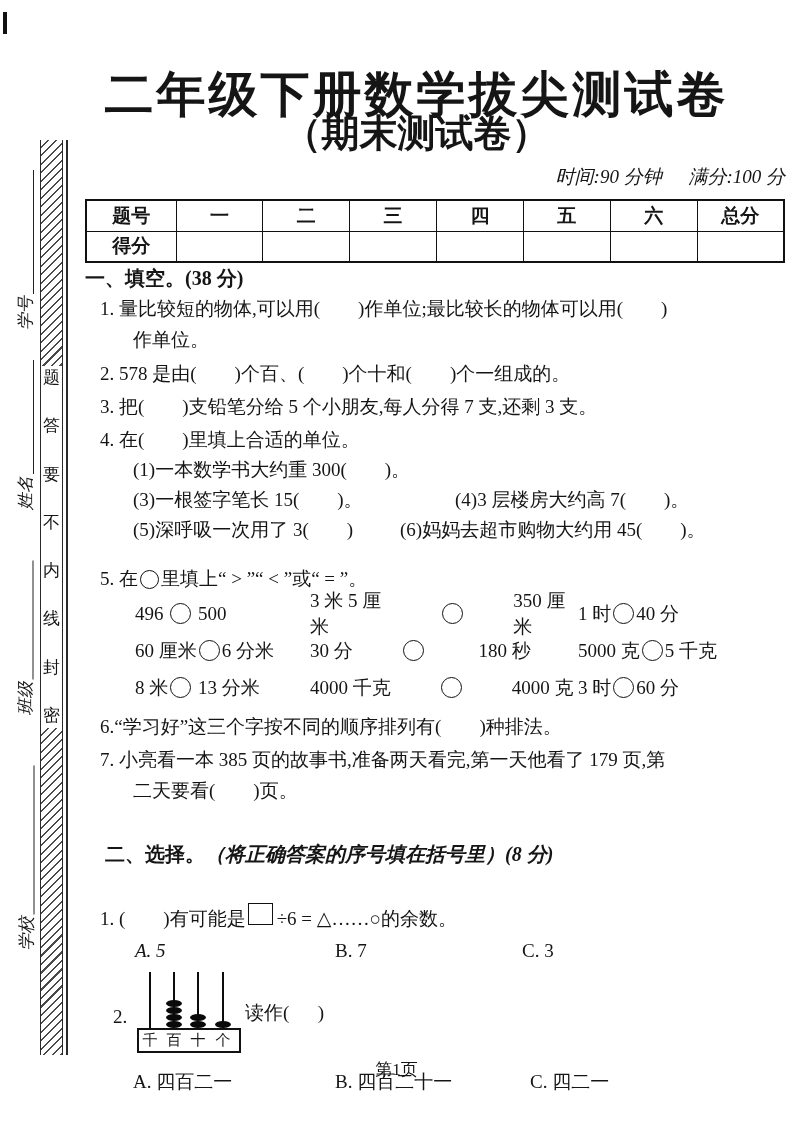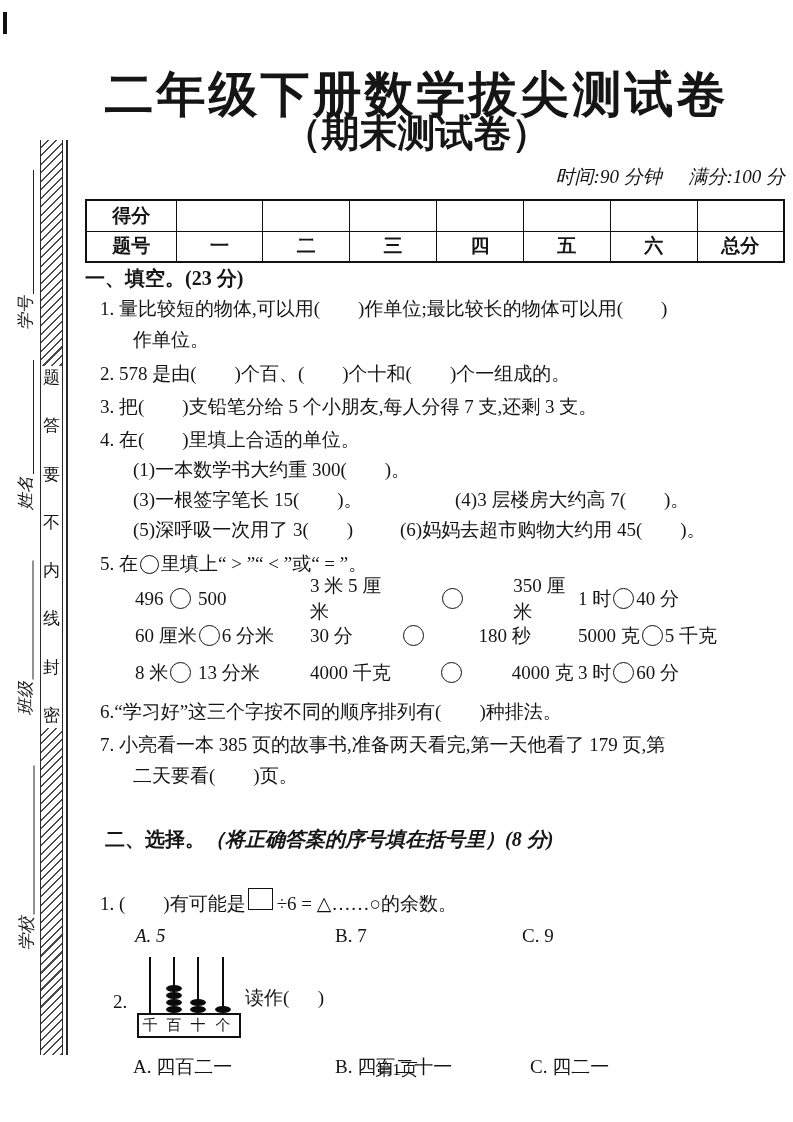--- a/index.html
+++ b/index.html
@@ -47,21 +47,21 @@
   table.score td.first { width:90px; }
 
   
   .content { position:absolute; left:85px; top:263px; width:706px; font-size:19px; }
   .ln { white-space:pre-wrap; line-height:31px; }
   .pl15 { padding-left:15px; } .pl48 { padding-left:48px; } .pl50 { padding-left:50px; }
   .sec-head { font-size:20px; font-weight:bold; line-height:30px; }
   .sec-head .note { font-style:italic; }
   .pairrow { display:flex; line-height:30px; white-space:pre-wrap; }
   .pairrow .c1 { flex:none; }
-  .cmp-head { display:flex; align-items:center; line-height:32px; margin-top:3px; white-space:pre-wrap; }
+  .cmp-head { display:flex; align-items:center; line-height:32px; margin-top:18px; white-space:pre-wrap; }
   .circle { display:inline-block; width:21px; height:21px; border:1.5px solid #111;
     border-radius:50%; flex:none; margin:0 2px; }
   .circle.sm { width:19px; height:19px; }
   .cmp-grid { margin-left:50px; display:flex; height:37px; }
   .cmp-cell { display:flex; align-items:center; white-space:pre-wrap; }
   .cmp-c1 { width:175px; } .cmp-c2 { width:268px;gap:48px; } .cmp-c3 { flex:1; }
   .choice-line { display:flex; white-space:pre-wrap; line-height:32px; }
   .sqbox { display:inline-block; width:25px; height:22px; border:1.5px solid #111;
     margin:0 4px 0 2px; flex:none; }
   .optrow { display:flex; line-height:28px; white-space:pre-wrap; }
@@ -122,45 +122,45 @@
 <div class="title">二年级下册数学拔尖测试卷</div>
 <div class="subtitle">（期末测试卷）</div>
 <div class="info-line">
   <span>时间:90 分钟</span>
   <span>满分:100 分</span>
 </div>
 
 <table class="score">
   <tbody>
       <tr>
-    <td class="first">得分</td>
-    <td></td>
-    <td></td>
-    <td></td>
-    <td></td>
-    <td></td>
-    <td></td>
-    <td></td>
-  </tr>
-  <tr>
     <td class="first">题号</td>
     <td>一</td>
     <td>二</td>
     <td>三</td>
     <td>四</td>
     <td>五</td>
     <td>六</td>
     <td>总分</td>
   </tr>
+  <tr>
+    <td class="first">得分</td>
+    <td></td>
+    <td></td>
+    <td></td>
+    <td></td>
+    <td></td>
+    <td></td>
+    <td></td>
+  </tr>
 </tbody>
   </table>
 
 <div class="content">
 
-  <div class="ln sec-head">一、填空。(23 分)</div>
+  <div class="ln sec-head">一、填空。(38 分)</div>
 
   <div class="ln pl15">1. 量比较短的物体,可以用(        )作单位;最比较长的物体可以用(        )</div>
   <div class="ln pl48">作单位。</div>
 
   <div class="ln pl15" style="margin-top:3px">2. 578 是由(        )个百、(        )个十和(        )个一组成的。</div>
   <div class="ln pl15" style="margin-top:2px">3. 把(        )支铅笔分给 5 个小朋友,每人分得 7 支,还剩 3 支。</div>
   <div class="ln pl15" style="margin-top:2px">4. 在(        )里填上合适的单位。</div>
 
   <div class="pairrow pl48">
     <span class="c1" style="width:307px">(1)一本数学书大约重 300(        )。</span>
@@ -241,21 +241,21 @@
   </div>
 
   <div class="choice-line pl15" style="margin-top:4px">
     <span>1. (        )有可能是</span>
     <span class="sqbox"></span>
     <span>÷6 = △……○的余数。</span>
   </div>
   <div class="optrow pl50" style="margin-top:2px">
     <span class="o1a">A. 5</span>
     <span class="o2a">B. 7</span>
-    <span>C. 9</span>
+    <span>C. 3</span>
   </div>
 
   <div class="q2area">
     <span class="q2num">2.</span>
     <div class="abacus">
       <div class="rod" style="left:12px"></div>
       <div class="rod" style="left:36px"></div>
       <div class="rod" style="left:60px"></div>
       <div class="rod" style="left:85px"></div>
       <div class="bead" style="left:29px;top:28px"></div>

